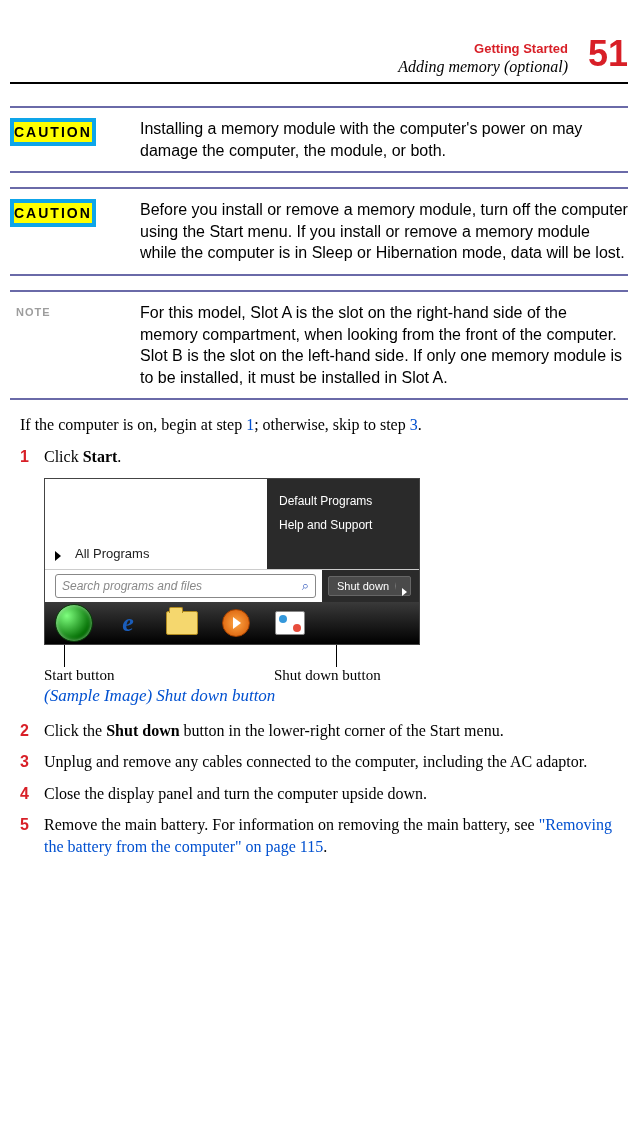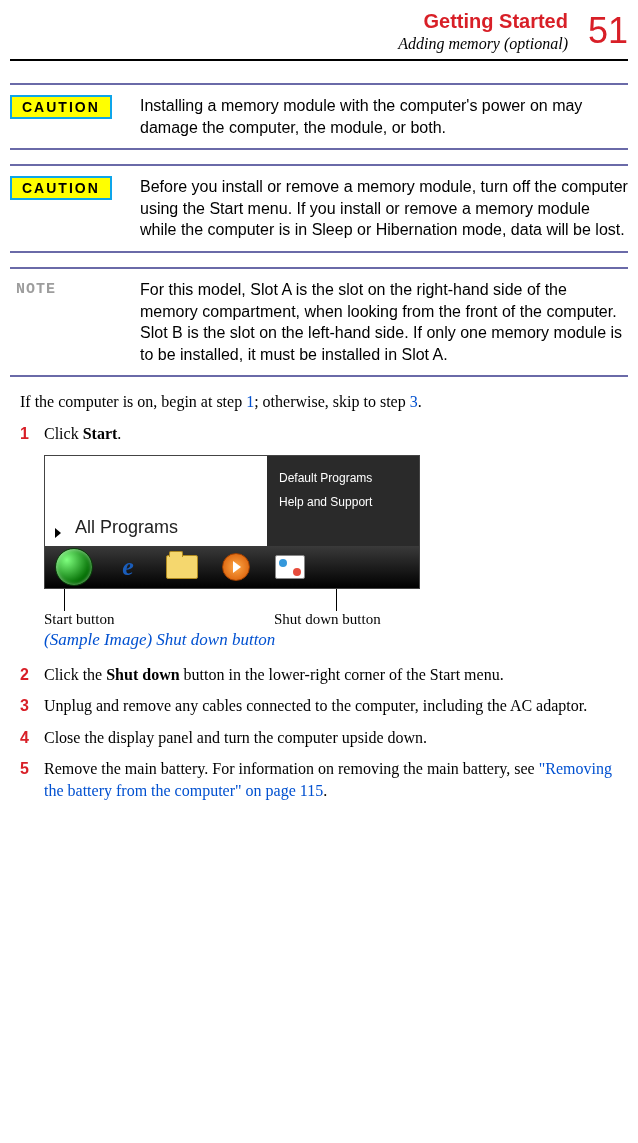--- a/index.html
+++ b/index.html
@@ -21,34 +21,35 @@
     margin-bottom: 6px;
   }
   .header-titles {
     text-align: right;
     margin-right: 20px;
   }
   .section-title {
     font-family: Arial, Helvetica, sans-serif;
     color: #d81f27;
     font-weight: bold;
-    font-size: 20px;
+    font-size: 13px;
   }
   .subsection-title {
     font-style: italic;
     font-size: 16px;
     margin-top: 2px;
   }
   .page-number {
     font-family: Arial, Helvetica, sans-serif;
     color: #d81f27;
     font-size: 36px;
-    font-weight: normal;
+    font-weight: bold;
     line-height: 1;
     margin-bottom: 4px;
+    margin-top: 26px;
   }
   .header-underline {
     height: 2px;
     background: #000;
     margin-top: 2px;
     margin-bottom: 22px;
   }
   .callout {
     border-top: 2px solid #6a6aa8;
     border-bottom: 2px solid #6a6aa8;
@@ -57,33 +58,33 @@
     display: flex;
     align-items: flex-start;
   }
   .callout-badge {
     flex: 0 0 120px;
     margin-right: 10px;
   }
   .caution-badge {
     display: inline-block;
     background: #ffff00;
-    border: 2px solid #0ea5e9;
+    border: 4px solid #0ea5e9;
     font-family: Arial, Helvetica, sans-serif;
     font-weight: bold;
     font-size: 14px;
     letter-spacing: 2px;
-    padding: 2px 10px;
+    padding: 2px 0;
     color: #000;
   }
   .note-badge {
     display: inline-block;
-    font-family: Liberation Mono, monospace;
+    font-family: Liberation Sans, sans-serif;
     font-weight: bold;
-    font-size: 15px;
+    font-size: 11px;
     color: #9d9d9d;
     letter-spacing: 1px;
     padding: 0 6px;
   }
   .callout-text {
     font-family: Arial, Helvetica, sans-serif;
     font-size: 16px;
     line-height: 1.35;
     flex: 1;
   }
@@ -145,21 +146,21 @@
   }
   .arrow-right {
     width: 0; height: 0;
     border-top: 5px solid transparent;
     border-bottom: 5px solid transparent;
     border-left: 6px solid #000;
     margin-right: 14px;
   }
   .all-programs {
     font-family: 'Segoe UI', Arial, sans-serif;
-    font-size: 18px;
+    font-size: 13px;
     color: #222;
   }
   .fig-top-right {
     width: 132px;
     background: #2a2a2a;
     color: #fff;
     font-family: 'Segoe UI', Arial, sans-serif;
     font-size: 12px;
     padding: 10px 8px 0 12px;
     line-height: 2;
@@ -360,20 +361,32 @@
   <div class="figure">
     <div class="fig-inner">
       <div class="fig-top">
         <div class="fig-top-left">
           <span class="arrow-right"></span>
           <span class="all-programs">All Programs</span>
         </div>
         <div class="fig-top-right">
           <div>Default Programs</div>
           <div>Help and Support</div>
+        </div>
+      </div>
+      <div class="fig-mid">
+        <div class="search-box">
+          <span>Search programs and files</span>
+          <span class="mag-icon">⌕</span>
+        </div>
+        <div class="shutdown-group">
+          <div class="shutdown-btn">
+            <span>Shut down</span>
+            <span class="shutdown-arrow"></span>
+          </div>
         </div>
       </div>
       <div class="taskbar">
         <div class="tb-item">
             <div class="orb"></div>
           </div>
         <div class="tb-item">
             <span class="ie-icon">e</span>
           </div>
         <div class="tb-item">

